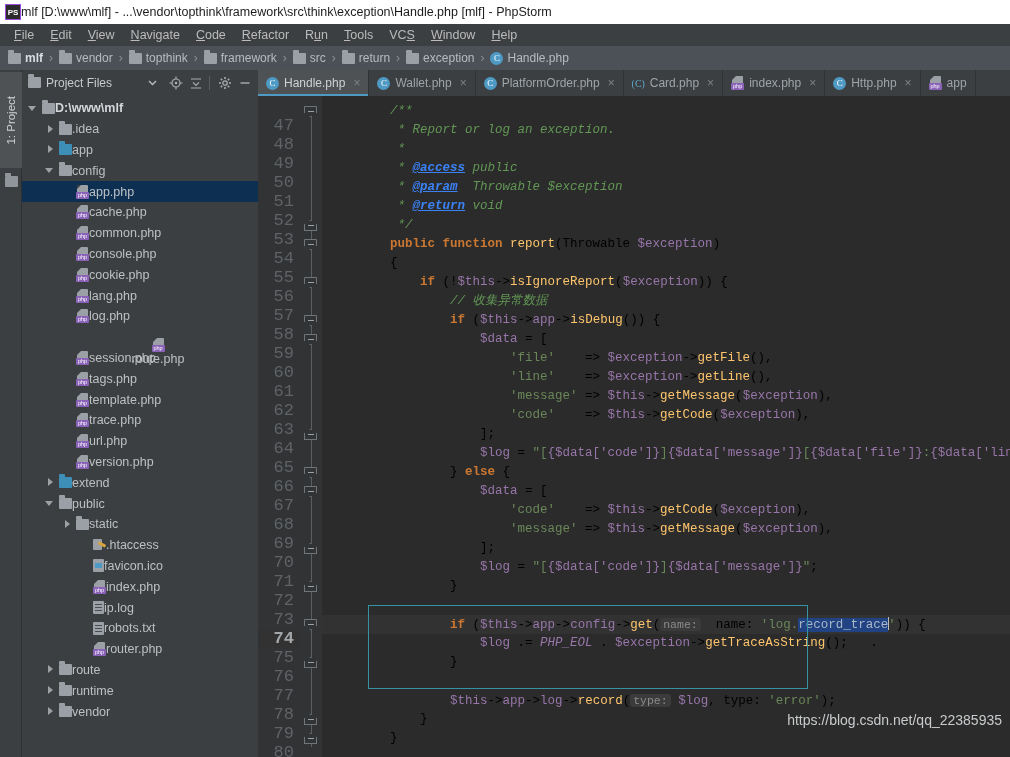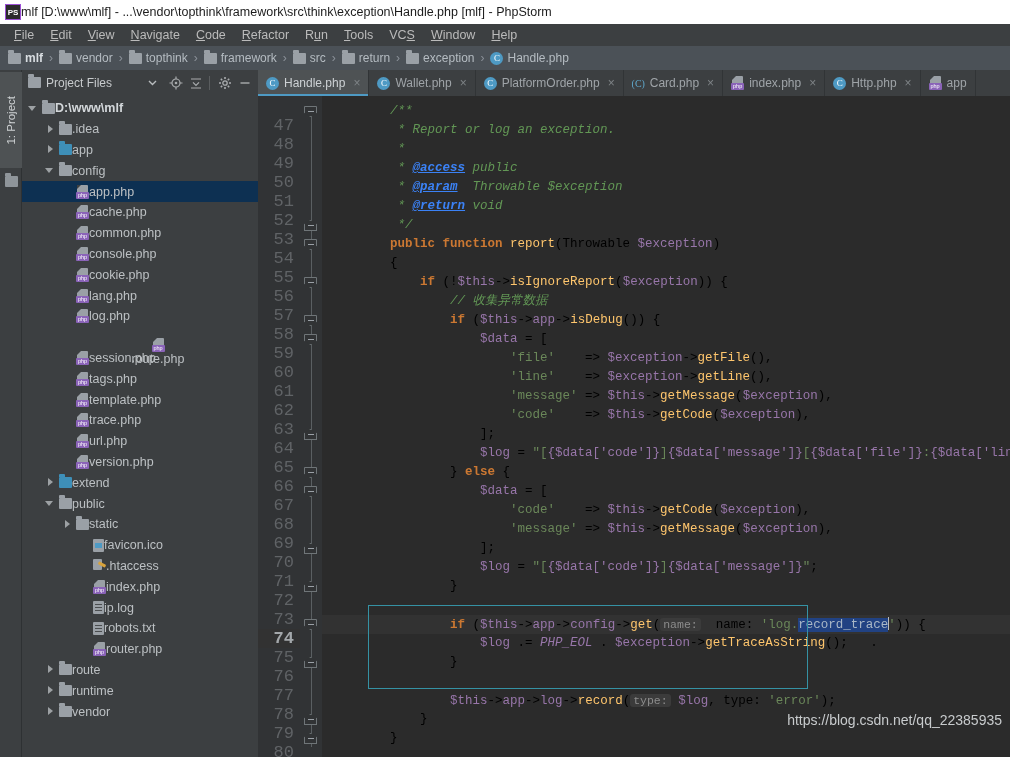--- a/index.html
+++ b/index.html
@@ -569,27 +569,27 @@
           <span class="f-dir"></span>
           <span class="tlabel">public</span>
         </div>
         <div class="trow" style="padding-left: 40px;">
           <span class="twist closed"></span>
           <span class="f-dir"></span>
           <span class="tlabel">static</span>
         </div>
         <div class="trow" style="padding-left: 57px;">
           <span class="twist"></span>
+          <span class="f-ht"></span>
+          <span class="tlabel">.htaccess</span>
+        </div>
+        <div class="trow" style="padding-left: 57px;">
+          <span class="twist"></span>
           <span class="f-ico"></span>
           <span class="tlabel">favicon.ico</span>
-        </div>
-        <div class="trow" style="padding-left: 57px;">
-          <span class="twist"></span>
-          <span class="f-ht"></span>
-          <span class="tlabel">.htaccess</span>
         </div>
         <div class="trow" style="padding-left: 57px;">
           <span class="twist"></span>
           <span class="f-php">
             <span class="sheet"></span>
             <span class="fold"></span>
             <span class="tag">php</span>
           </span>
           <span class="tlabel">index.php</span>
         </div>

